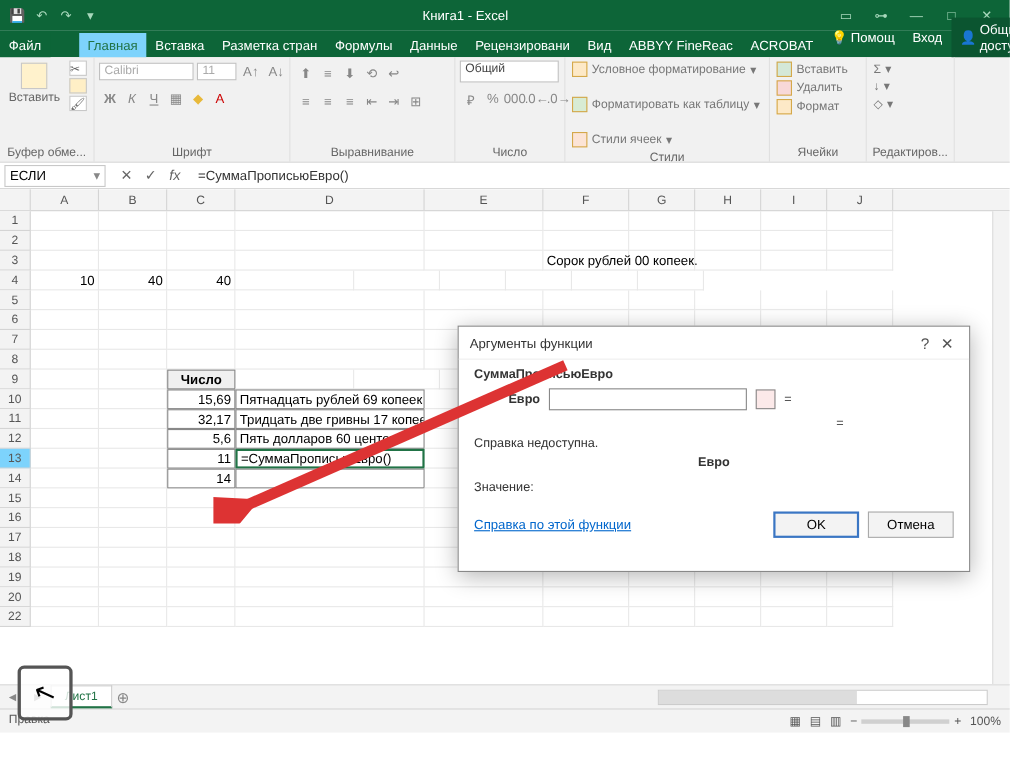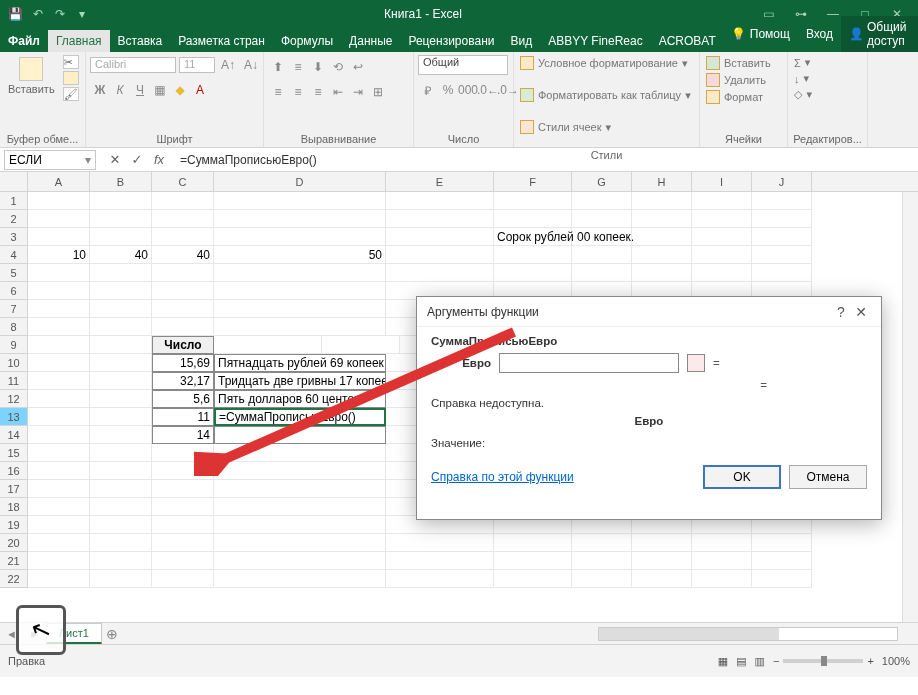--- a/index.html
+++ b/index.html
@@ -9,31 +9,31 @@
 .titlebar { height: 28px; background: #0d6538; display: flex; align-items: center; color: #fff; font-size: 12px; }
 .qat { display: flex; align-items: center; gap: 6px; padding: 0 8px; }
 .qat-ico { width: 16px; height: 16px; display: flex; align-items: center; justify-content: center; color: #a8d8bc; font-size: 12px; }
 .titlebar-title { flex: 1; text-align: center; color: #ffffff; font-size: 12px; }
 .winctl { display: flex; gap: 6px; padding: 0 8px; }
 .winbtn { width: 26px; height: 20px; display: flex; align-items: center; justify-content: center; color: #a8d8bc; font-size: 12px; }
 
 
 .tabs { height: 24px; background: #0d6538; display: flex; align-items: flex-end; font-size: 12px; }
 .tab { padding: 4px 8px; color: #fff; cursor: pointer; white-space: nowrap; }
-.tab.file { background: #0d6538; color: #fff; font-weight: bold; }
-.tab.active { background: #e5e5e5; color: #217346; }
+.tab.file { background: #0d6538; color: #fff; }
+.tab.active { background: #7dd3fc; color: #217346; margin-left: 26px; }
 .tabs-right { margin-left: auto; display: flex; }
 .tab-r { padding: 4px 8px; color: #fff; display: flex; align-items: center; gap: 3px; }
 .tab-r.share { background: #0b5530; }
 
 
 .ribbon { height: 96px; background: #f1f1f1; border-bottom: 1px solid #d4d4d4; display: flex; font-size: 11px; color: #666; }
 .group { border-right: 1px solid #e0e0e0; display: flex; flex-direction: column; padding: 3px 4px 0; }
 .group-body { flex: 1; display: flex; align-items: flex-start; gap: 4px; }
-.group-label { text-align: center; font-size: 11px; color: #666; padding: 2px 0; margin-top: 12px; }
+.group-label { text-align: center; font-size: 11px; color: #666; padding: 2px 0; }
 .big-btn { display: flex; flex-direction: column; align-items: center; gap: 2px; padding: 2px 4px; font-size: 11px; color: #666; }
 .big-ico { width: 24px; height: 24px; border: 1px solid #c8c8c8; background: #fff; }
 .mini-stack { display: flex; flex-direction: column; gap: 2px; }
 .mini-ico { width: 16px; height: 14px; border: 1px solid #c8c8c8; background: #ffefc6; }
 .font-row { display: flex; gap: 3px; align-items: center; }
 .font-sel { height: 16px; border: 1px solid #c0c0c0; background: #fff; font-size: 11px; padding: 0 4px; color: #aaa; }
 .font-btns { display: flex; gap: 0; margin-top: 2px; }
 .fbtn { width: 20px; height: 20px; display: flex; align-items: center; justify-content: center; font-size: 12px; color: #888; border: 1px solid transparent; }
 .num-sel { height: 20px; border: 1px solid #c0c0c0; background: #fff; font-size: 11px; padding: 0 4px; color: #444; width: 90px; }
 .style-item { display: flex; align-items: center; gap: 4px; font-size: 11px; color: #777; padding: 1px 2px; }
@@ -89,21 +89,21 @@
 
 .sheettabs { height: 22px; background: #f3f3f3; border-top: 1px solid #d4d4d4; display: flex; align-items: center; font-size: 11px; }
 .st-nav { padding: 0 6px; color: #888; }
 .st-tab { padding: 3px 12px; background: #fff; border: 1px solid #ccc; border-bottom: 2px solid #217346; color: #217346; }
 .st-add { width: 20px; text-align: center; color: #888; font-size: 14px; }
 .st-scroll { flex: 1; display: flex; justify-content: flex-end; align-items: center; padding-right: 20px; }
 .st-hbar { width: 300px; height: 14px; border: 1px solid #ccc; background: #fff; position: relative; }
 .st-thumb { position: absolute; left: 0; width: 180px; height: 12px; background: #ddd; }
 
 
-.statusbar { height: 22px; background: #f3f3f3; border-top: 1px solid #d4d4d4; display: flex; align-items: center; font-size: 11px; color: #555; padding: 16px 8px; }
+.statusbar { height: 22px; background: #f3f3f3; border-top: 1px solid #d4d4d4; display: flex; font-size: 11px; color: #555; padding: 3px 8px; }
 .sb-right { margin-left: auto; display: flex; align-items: center; gap: 8px; }
 .sb-zoom { display: flex; align-items: center; gap: 4px; }
 .zoom-track { width: 80px; height: 4px; background: #d0d0d0; position: relative; }
 .zoom-thumb { position: absolute; left: 38px; top: -3px; width: 6px; height: 10px; background: #888; }
 
 
 .arrow-svg { position: absolute; left: 194px; top: 296px; width: 340px; height: 180px; pointer-events: none; }
 
 
 .logo { position: absolute; left: 16px; bottom: 40px; display: flex; align-items: center; gap: 8px; }
@@ -355,21 +355,20 @@
         <div class="cell wG"></div>
         <div class="cell wH"></div>
         <div class="cell wI"></div>
         <div class="cell wJ"></div>
       </div>
       <div class="row">
         <div class="rh">4</div>
         <div class="cell wA r">10</div>
         <div class="cell wB r">40</div>
         <div class="cell wC r">40</div>
-        <div class="cell wD r">50</div>
         <div class="cell wE"></div>
         <div class="cell wF"></div>
         <div class="cell wG"></div>
         <div class="cell wH"></div>
         <div class="cell wI"></div>
         <div class="cell wJ"></div>
       </div>
       <div class="row">
         <div class="rh">5</div>
         <div class="cell wA"></div>
@@ -559,33 +558,20 @@
         <div class="cell wD"></div>
         <div class="cell wE"></div>
         <div class="cell wF"></div>
         <div class="cell wG"></div>
         <div class="cell wH"></div>
         <div class="cell wI"></div>
         <div class="cell wJ"></div>
       </div>
       <div class="row">
         <div class="rh">20</div>
-        <div class="cell wA"></div>
-        <div class="cell wB"></div>
-        <div class="cell wC"></div>
-        <div class="cell wD"></div>
-        <div class="cell wE"></div>
-        <div class="cell wF"></div>
-        <div class="cell wG"></div>
-        <div class="cell wH"></div>
-        <div class="cell wI"></div>
-        <div class="cell wJ"></div>
-      </div>
-      <div class="row">
-        <div class="rh">21</div>
         <div class="cell wA"></div>
         <div class="cell wB"></div>
         <div class="cell wC"></div>
         <div class="cell wD"></div>
         <div class="cell wE"></div>
         <div class="cell wF"></div>
         <div class="cell wG"></div>
         <div class="cell wH"></div>
         <div class="cell wI"></div>
         <div class="cell wJ"></div>

